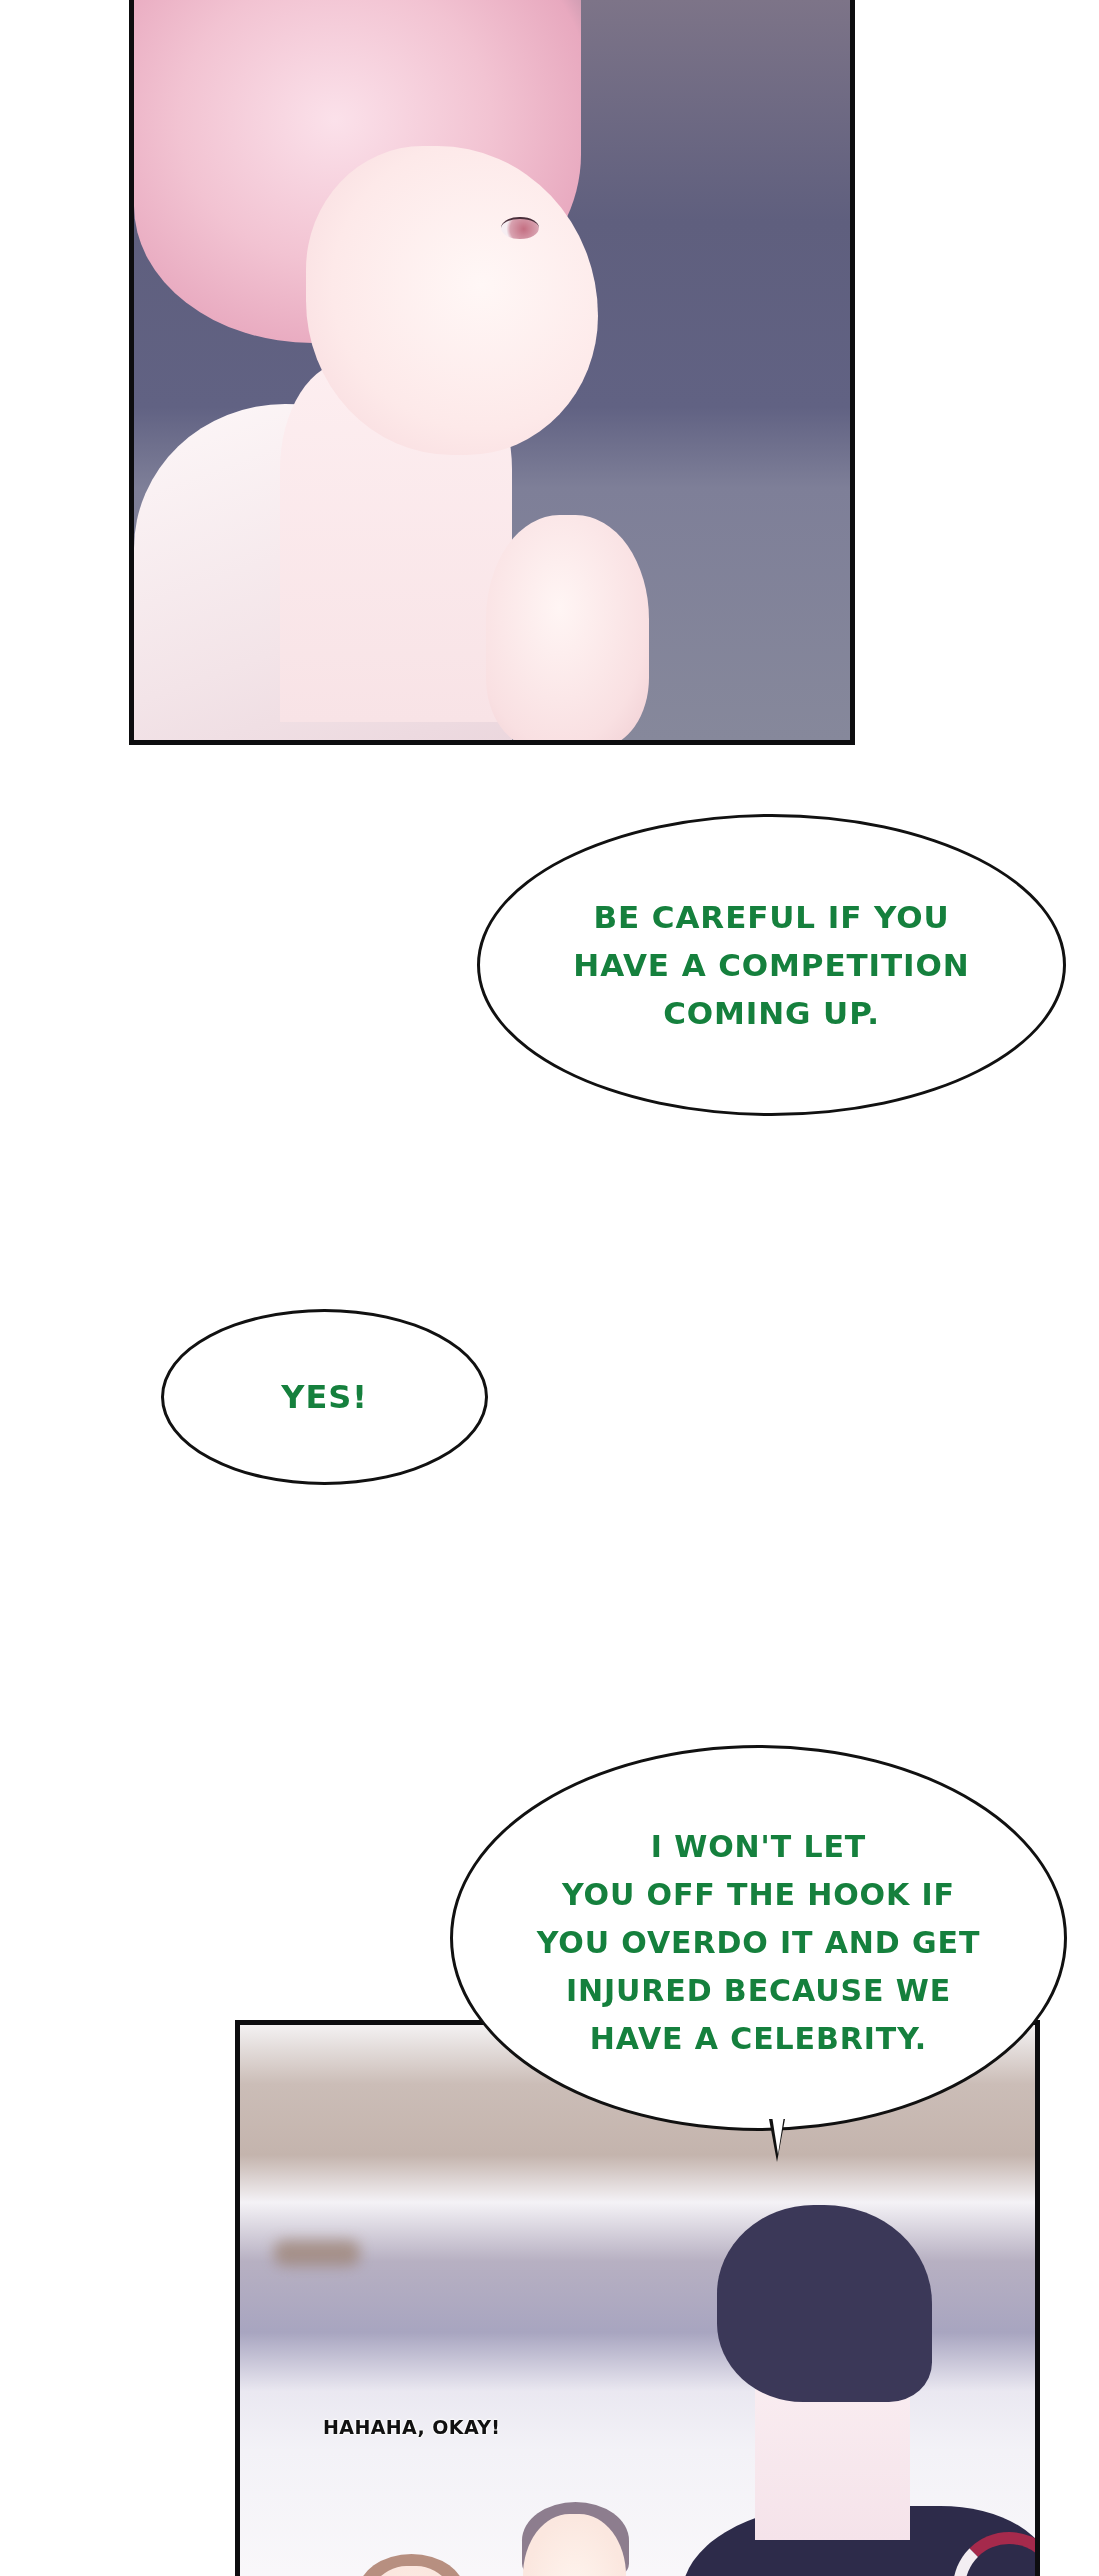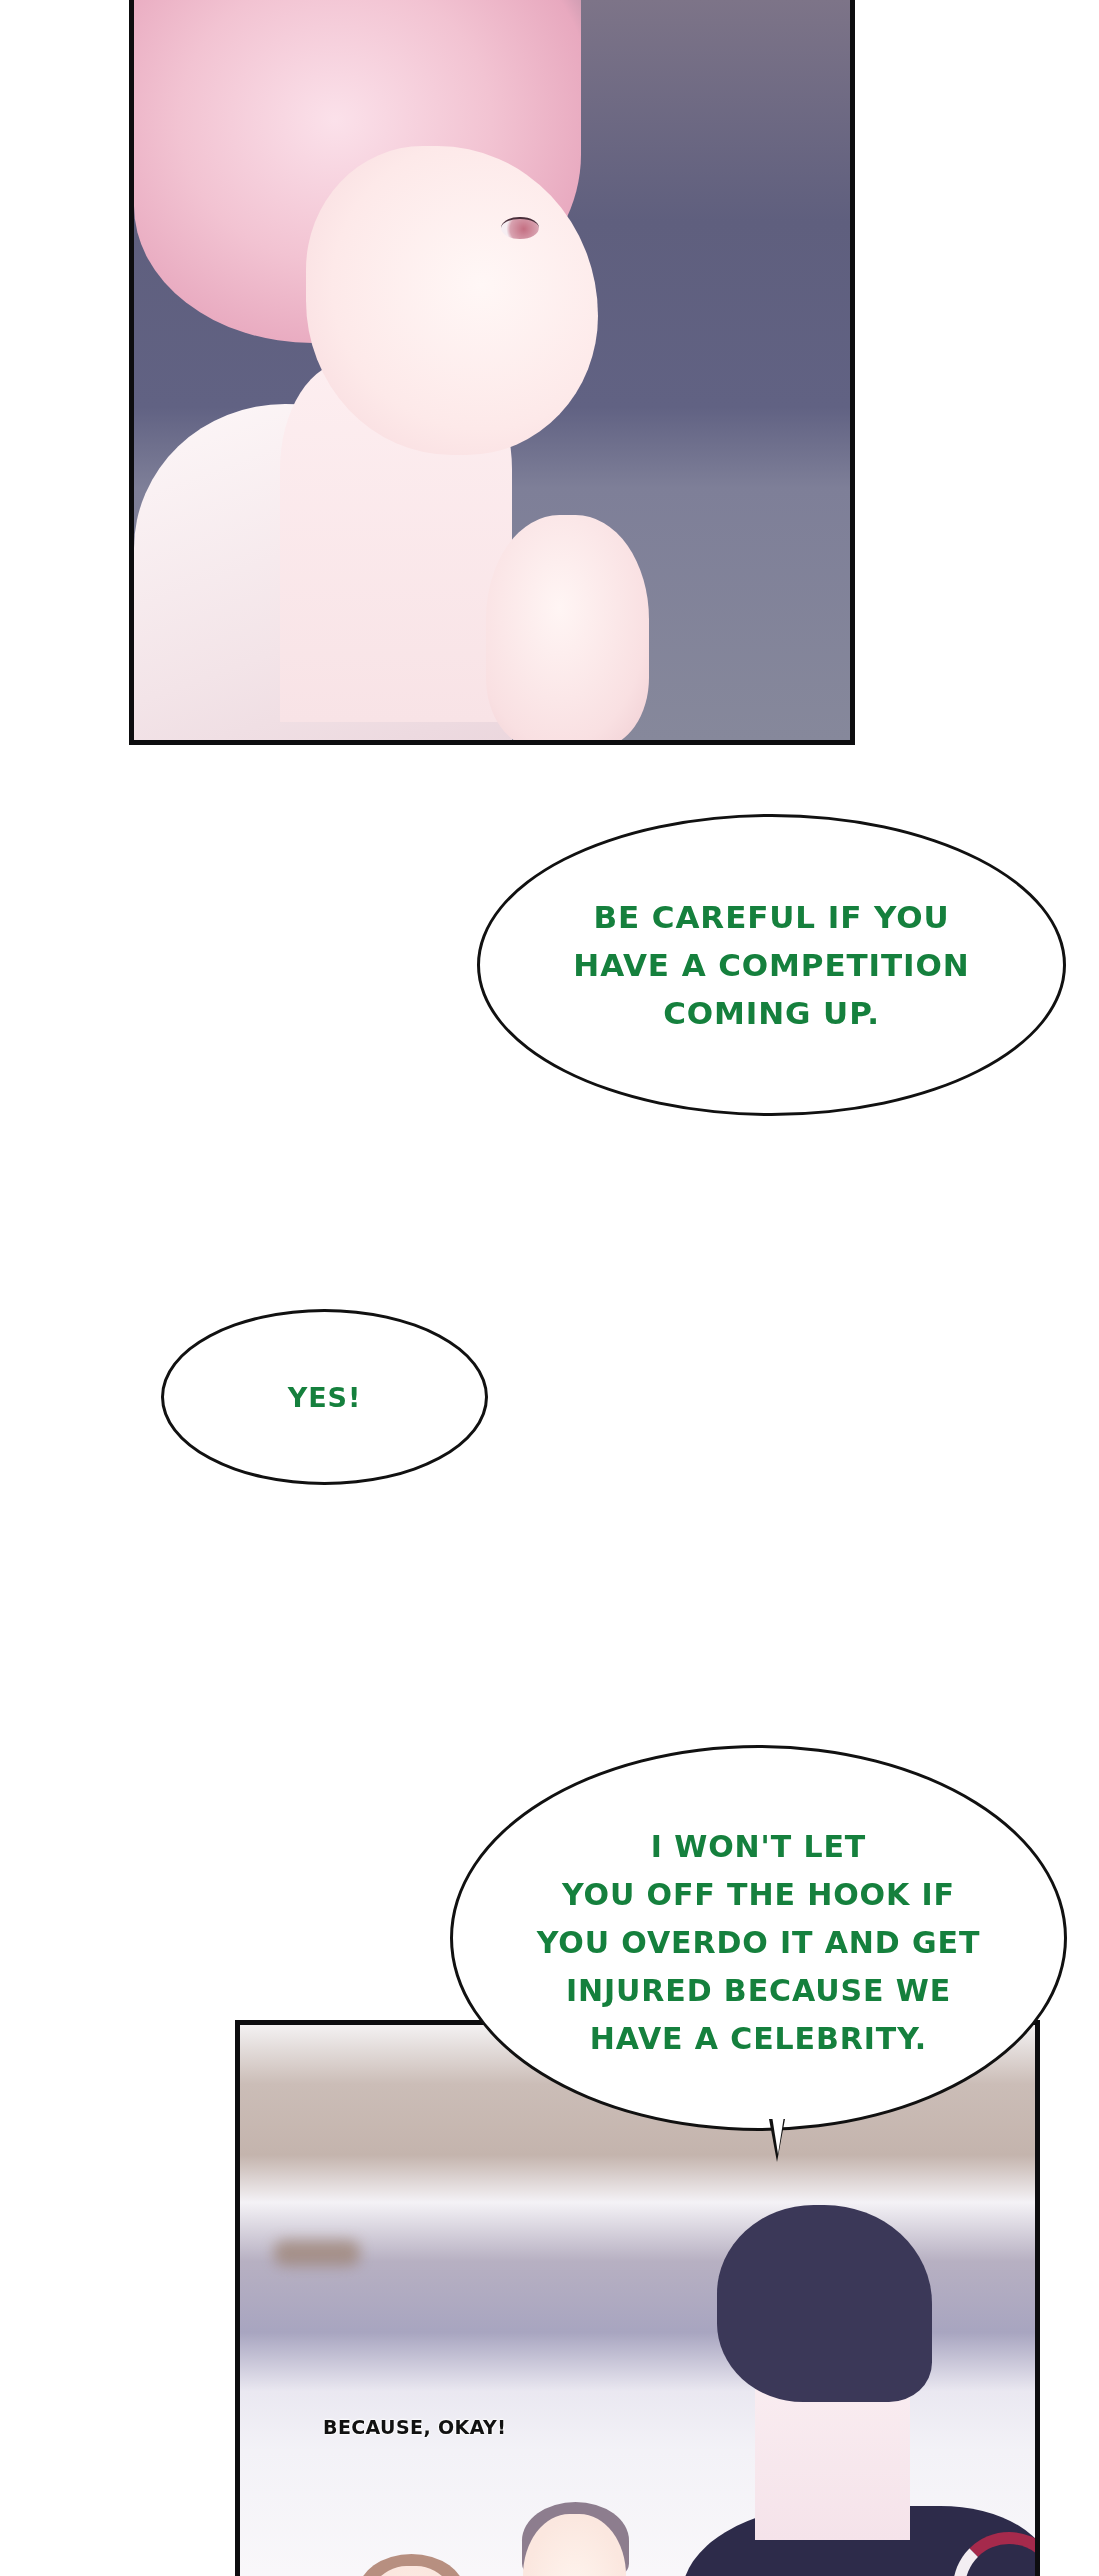--- a/index.html
+++ b/index.html
@@ -55,21 +55,21 @@
       display: flex; align-items: center; justify-content: center; text-align: center;
     }
     .bubble-text {
       font-family: "DejaVu Sans", sans-serif; font-weight: bold;
       color: #15803d; text-transform: uppercase; letter-spacing: 0.9px;
       white-space: pre-line;
     }
     #bubble-1 { left: 477px; top: 814px; width: 589px; height: 302px; }
     #bubble-1 .bubble-text { font-size: 31px; line-height: 48px; }
     #bubble-2 { left: 161px; top: 1309px; width: 327px; height: 176px; }
-    #bubble-2 .bubble-text { font-size: 27px; }
+    #bubble-2 .bubble-text { font-size: 32px; }
     #bubble-3 { left: 450px; top: 1745px; width: 617px; height: 386px; z-index: 3; }
     #bubble-3 .bubble-text { font-size: 30px; line-height: 48px; padding-top: 10.3px; text-align: center; }
     #bubble-3-tail {
       position: absolute; left: 769px; top: 2119px; width: 0; height: 0; z-index: 4;
       border-left: 8.6px solid transparent; border-right: 8.6px solid transparent;
       border-top: 43px solid #111111;
     }
     #bubble-3-tail-inner {
       position: absolute; left: 772px; top: 2116px; width: 0; height: 0; z-index: 5;
       border-left: 6px solid transparent; border-right: 6px solid transparent;
@@ -160,14 +160,14 @@
   <div class="coach-jacket"></div>
   <div class="coach-neck"></div>
   <div class="coach-hair"></div>
   <div class="logo"></div>
   <div id="kid-1-hair" class="kid-hair"></div>
   <div id="kid-1" class="kid"></div>
   <div id="kid-2-hair" class="kid-hair"></div>
   <div id="kid-2" class="kid"></div>
 </div>
 
-<div id="sfx-text">BECAUSE, OKAY!</div>
+<div id="sfx-text">HAHAHA, OKAY!</div>
 
 
 </body></html>

